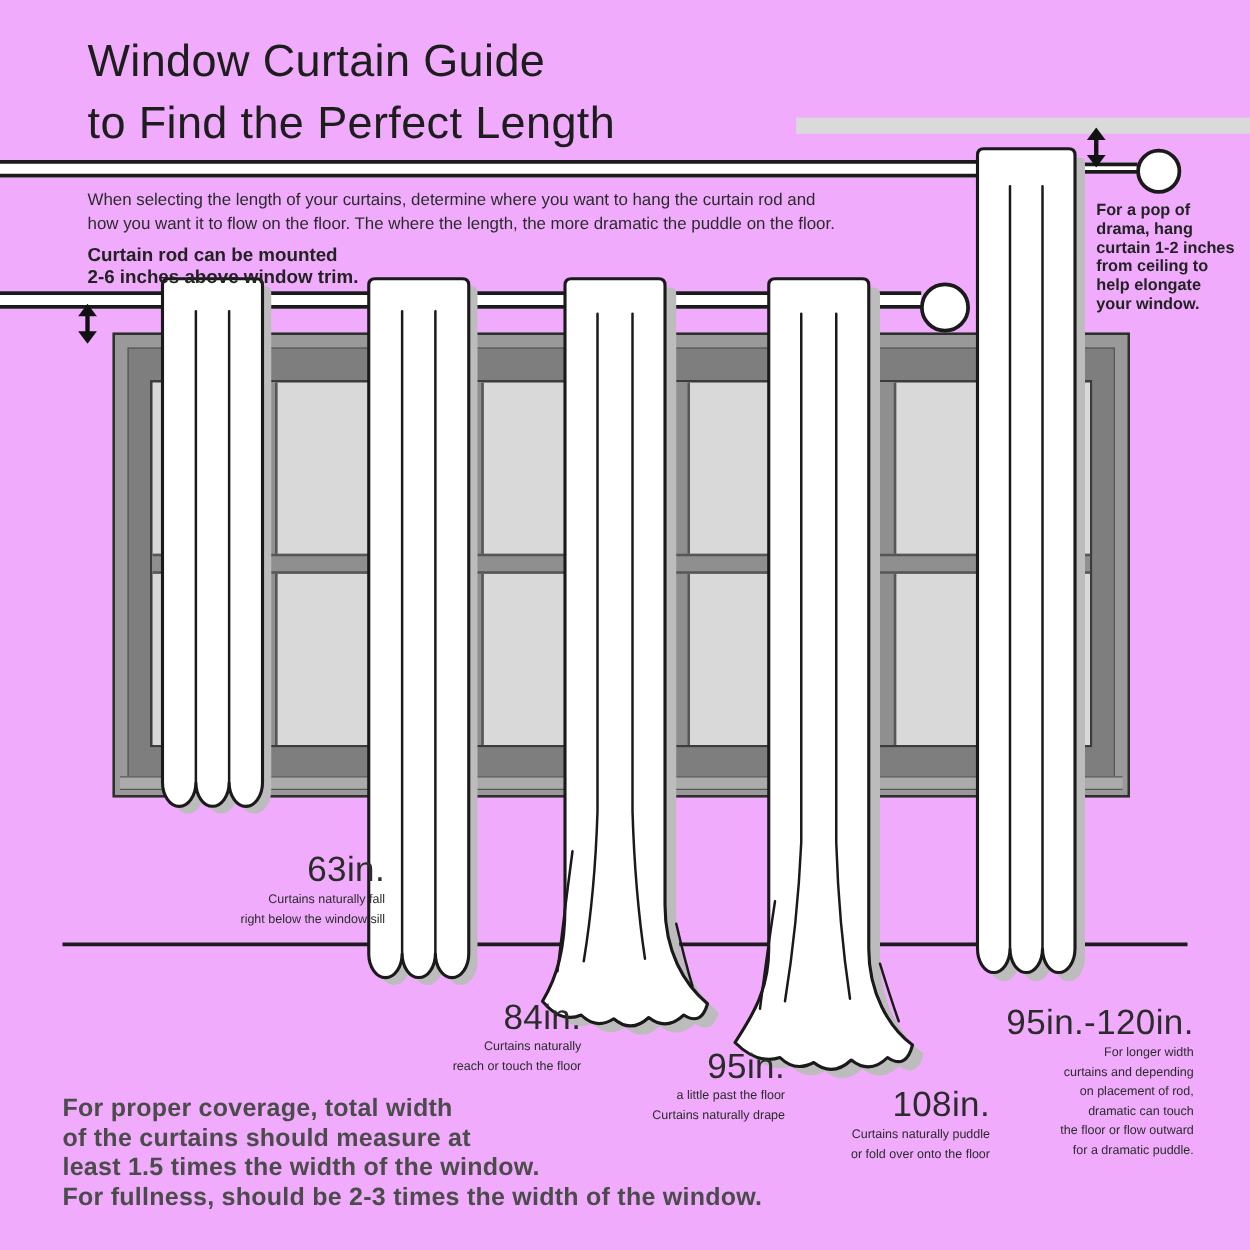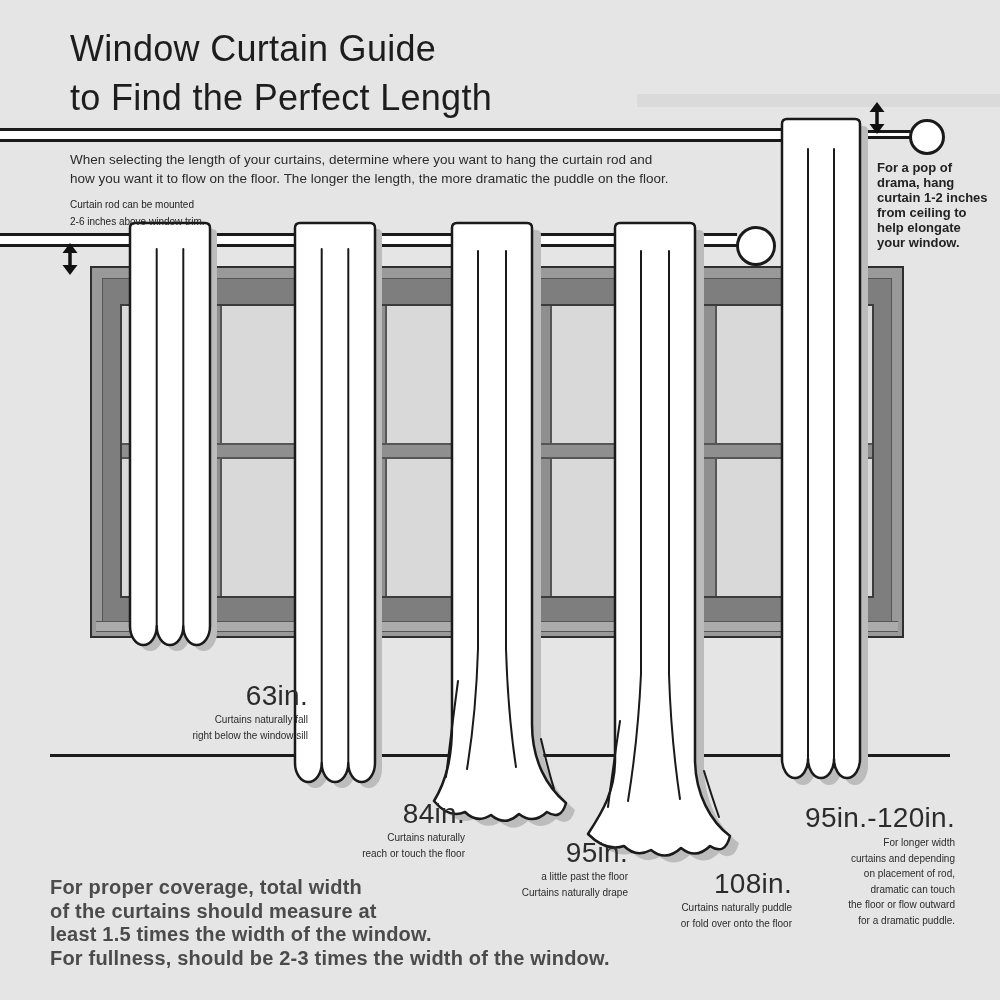--- a/index.html
+++ b/index.html
@@ -1,27 +1,27 @@
 <!DOCTYPE html>
 <html><head>
 <meta charset="utf-8">
 <style>
   html,body{margin:0;padding:0;background:#fff;}
   .canvas{
-    position:relative;width:1000px;height:1000px;background:#e5e5e5;overflow:hidden;
+    position:relative;width:1000px;height:1000px;background:#f0abfc;overflow:hidden;
     font-family:"Liberation Sans", sans-serif;color:#1d1d1d;
   }
   .abs{position:absolute;}
   .title{
     left:70px;top:24px;font-size:36px;line-height:49px;font-weight:500;
     letter-spacing:.3px;color:#1d1d1d;
   }
   .gray-bar{left:637px;top:94px;width:363px;height:13px;background:#dadada;}
   .intro{left:70px;top:150px;width:660px;font-size:13.5px;line-height:19px;color:#2b2b2b;}
-  .rod-note{left:70px;top:196px;font-size:10px;line-height:17px;font-weight:normal;color:#222;}
+  .rod-note{left:70px;top:196px;font-size:15px;line-height:17px;font-weight:bold;color:#222;}
   .drama-note{left:877px;top:160px;width:130px;font-size:13px;line-height:15px;font-weight:bold;color:#222;}
   .rod{position:absolute;background:#fff;border-top:3px solid #1a1a1a;border-bottom:3px solid #1a1a1a;}
   .rod-top{left:0;top:128px;width:782px;height:8px;}
   .rod-low{left:0;top:233px;width:737px;height:8px;}
   .rod-end{left:864px;top:130px;width:46px;height:3px;border-top:3px solid #1a1a1a;border-bottom:3px solid #1a1a1a;background:#fff;position:absolute;}
   .finial{position:absolute;background:#fff;border:3px solid #1a1a1a;border-radius:50%;}
   .finial-top{left:909px;top:119px;width:30px;height:30px;}
   .finial-low{left:736px;top:226px;width:34px;height:34px;}
   .win-frame{left:90px;top:266px;width:810px;height:368px;background:#999999;border:2px solid #2e2e2e;}
   .win-inner{position:absolute;left:10px;right:10px;top:10px;bottom:10px;background:#7e7e7e;border:1px solid #565656;}
@@ -115,21 +115,21 @@
   </svg>
 
   <svg class="abs" style="left:770px;top:115px" width="110" height="690" viewBox="0 0 110 690">
     <path class="curtain-shadow" transform="translate(8,7)" d="M12,9 Q12,4 17,4 L85,4 Q90,4 90,9 L90,644 A13,19 0 0 1 64,644 A13,19 0 0 1 38,644 A13,19 0 0 1 12,644 Z"></path>
     <path class="curtain-body" d="M12,9 Q12,4 17,4 L85,4 Q90,4 90,9 L90,644 A13,19 0 0 1 64,644 A13,19 0 0 1 38,644 A13,19 0 0 1 12,644 Z"></path>
     <path class="fold" d="M38,34 V643 M64,34 V643"></path>
   </svg>
 
   <div class="abs intro">
     <div>When selecting the length of your curtains, determine where you want to hang the curtain rod and</div>
-    <div>how you want it to flow on the floor. The longer the length, the more dramatic the puddle on the floor.</div>
+    <div>how you want it to flow on the floor. The where the length, the more dramatic the puddle on the floor.</div>
   </div>
   <div class="abs rod-note">
     <div>Curtain rod can be mounted</div>
     <div>2-6 inches above window trim.</div>
   </div>
   <div class="abs drama-note">
     <div>For a pop of</div>
     <div>drama, hang</div>
     <div>curtain 1-2 inches</div>
     <div>from ceiling to</div>

